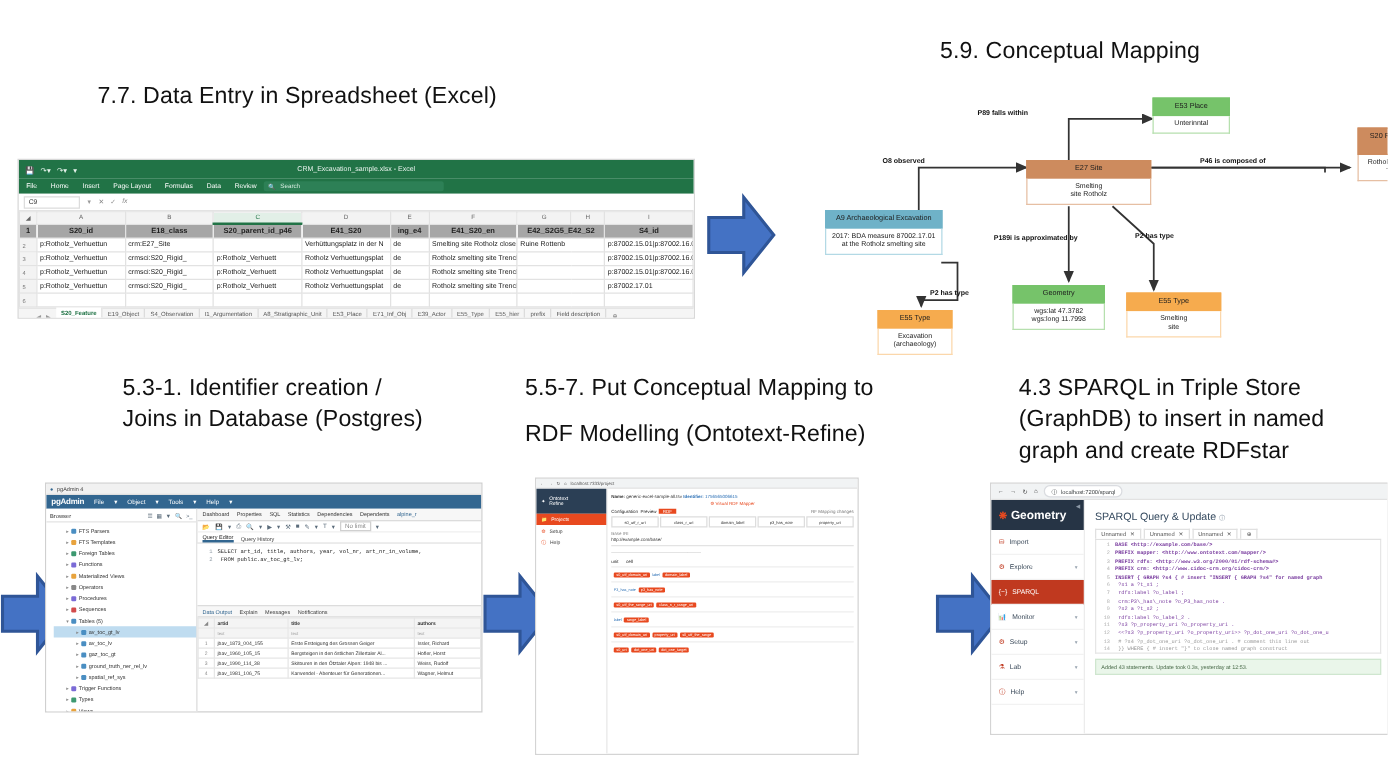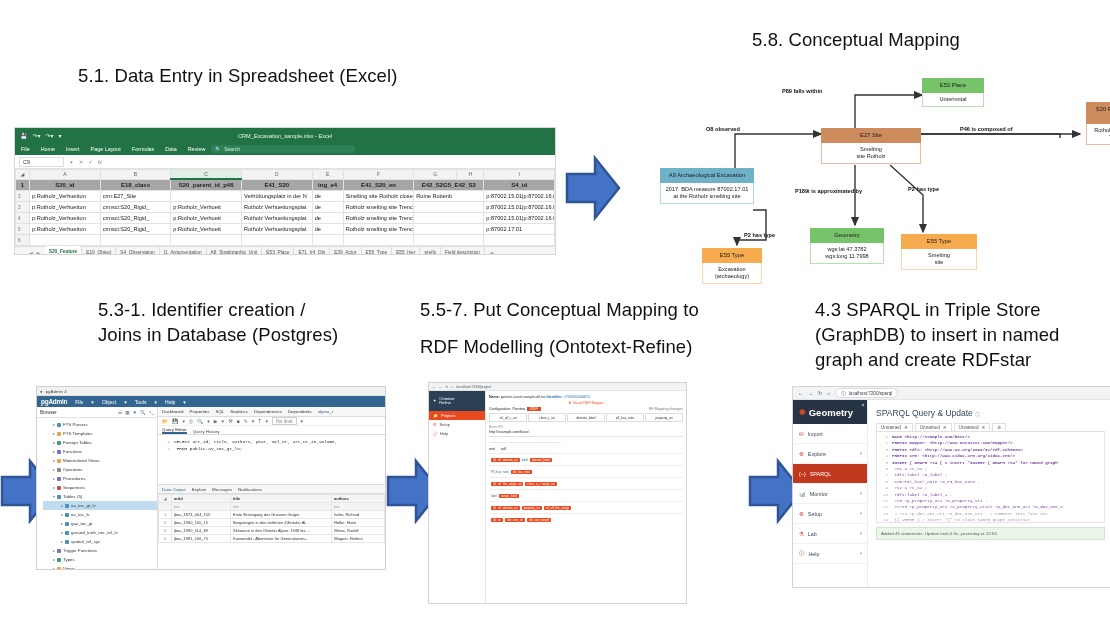--- a/index.html
+++ b/index.html
@@ -156,22 +156,22 @@
   .c-kw{color:#7b3fa0;font-weight:700;}
   .c-var{color:#7b3fa0;}
   .c-cmt{color:#999;}
   .c-pfx{color:#7b3fa0;font-weight:700;}
   .gdb-status{margin-top:4px;background:#eaf6ea;border:1px solid #cfe6cf;color:#4a6b4a;
               font-size:4.4px;padding:3px 4px;}
 </style>
 </head>
 <body>
 
-<div class="sec-title" style="left:78px;top:64px;">5.1. Data Entry in Spreadsheet (Excel)</div>
-<div class="sec-title" style="left:752px;top:28px;">5.8. Conceptual Mapping</div>
+<div class="sec-title" style="left:78px;top:64px;">7.7. Data Entry in Spreadsheet (Excel)</div>
+<div class="sec-title" style="left:752px;top:28px;">5.9. Conceptual Mapping</div>
 <div class="sec-title" style="left:98px;top:298px;">5.3-1. Identifier creation /</div>
 <div class="sec-title" style="left:98px;top:323px;">Joins in Database (Postgres)</div>
 <div class="sec-title" style="left:420px;top:298px;">5.5-7. Put Conceptual Mapping  to</div>
 <div class="sec-title" style="left:420px;top:335px;">RDF Modelling (Ontotext-Refine)</div>
 <div class="sec-title" style="left:815px;top:298px;">4.3 SPARQL in Triple Store</div>
 <div class="sec-title" style="left:815px;top:323px;text-align:right;">(GraphDB) to insert in named</div>
 <div class="sec-title" style="left:815px;top:348px;">graph and create RDFstar</div>
 
 <div class="blockarrow" style="left:563px;top:152px;">
   <svg width="60" height="72" viewBox="0 0 60 72">

